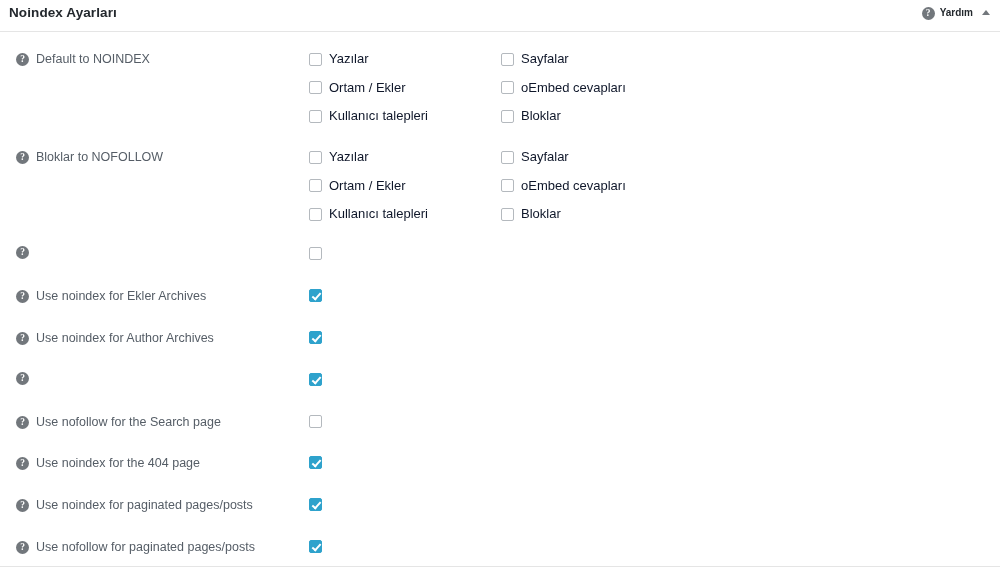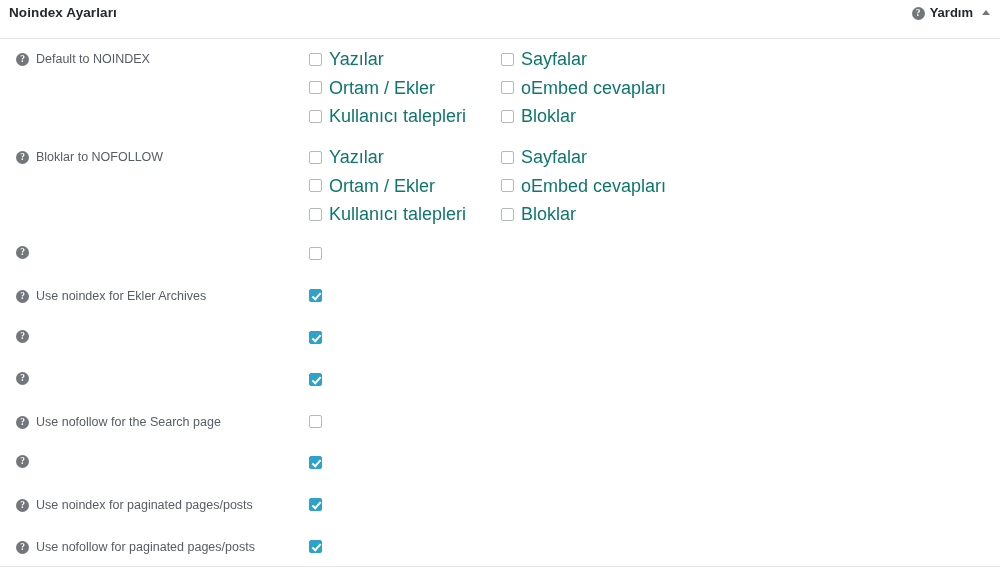--- a/index.html
+++ b/index.html
@@ -19,21 +19,21 @@
     overflow: hidden;
     box-sizing: border-box;
   }
 
   
   .panel-header {
     position: absolute;
     left: 0;
     top: 0;
     width: 1000px;
-    height: 39px;
+    height: 32px;
     border-bottom: 1px solid #e5e5e5;
     box-sizing: border-box;
     background: #ffffff;
   }
   .panel-title {
     position: absolute;
     left: 9px;
     top: 4px;
     font-size: 13.5px;
     font-weight: bold;
@@ -45,21 +45,21 @@
     position: absolute;
     right: 10px;
     top: 4px;
     display: flex;
     align-items: center;
     gap: 5px;
     cursor: pointer;
     line-height: 18px;
   }
   .help-link-label {
-    font-size: 13px;
+    font-size: 10px;
     font-weight: bold;
     color: #23282d;
   }
   .caret-up {
     width: 0;
     height: 0;
     border-left: 4px solid transparent;
     border-right: 4px solid transparent;
     border-bottom: 5px solid #72777c;
     margin-left: 4px;
@@ -141,22 +141,22 @@
   
   .cb-item {
     position: absolute;
     display: flex;
     align-items: center;
     gap: 7px;
     white-space: nowrap;
     cursor: pointer;
   }
   .cb-item-label {
-    font-size: 18px;
-    color: #0f766e;
+    font-size: 13px;
+    color: #0f172a;
     line-height: 16px;
   }
 
   
   .cb-single {
     position: absolute;
     left: 309px;
   }
 
   .footer-rule {
@@ -252,39 +252,41 @@
       <div class="row" style="top: 261px; height: 20px;">
         <div class="row-label" style="top: 0px;">
           <span class="qicon">?</span>
           <span class="row-label-text">Use noindex for Ekler Archives</span>
         </div>
         <span class="cb checked cb-single" style="top: 1px;"></span>
       </div>
       <div class="row" style="top: 303px; height: 20px;">
         <div class="row-label" style="top: 0px;">
           <span class="qicon">?</span>
+          <span class="row-label-text">Use noindex for Author Archives</span>
         </div>
         <span class="cb checked cb-single" style="top: 1px;"></span>
       </div>
       <div class="row" style="top: 345px; height: 20px;">
         <div class="row-label" style="top: 0px;">
           <span class="qicon">?</span>
         </div>
         <span class="cb checked cb-single" style="top: 1px;"></span>
       </div>
       <div class="row" style="top: 387px; height: 20px;">
         <div class="row-label" style="top: 0px;">
           <span class="qicon">?</span>
           <span class="row-label-text">Use nofollow for the Search page</span>
         </div>
         <span class="cb cb-single" style="top: 1px;"></span>
       </div>
       <div class="row" style="top: 428px; height: 20px;">
         <div class="row-label" style="top: 0px;">
           <span class="qicon">?</span>
+          <span class="row-label-text">Use noindex for the 404 page</span>
         </div>
         <span class="cb checked cb-single" style="top: 1px;"></span>
       </div>
       <div class="row" style="top: 470px; height: 20px;">
         <div class="row-label" style="top: 0px;">
           <span class="qicon">?</span>
           <span class="row-label-text">Use noindex for paginated pages/posts</span>
         </div>
         <span class="cb checked cb-single" style="top: 1px;"></span>
       </div>

